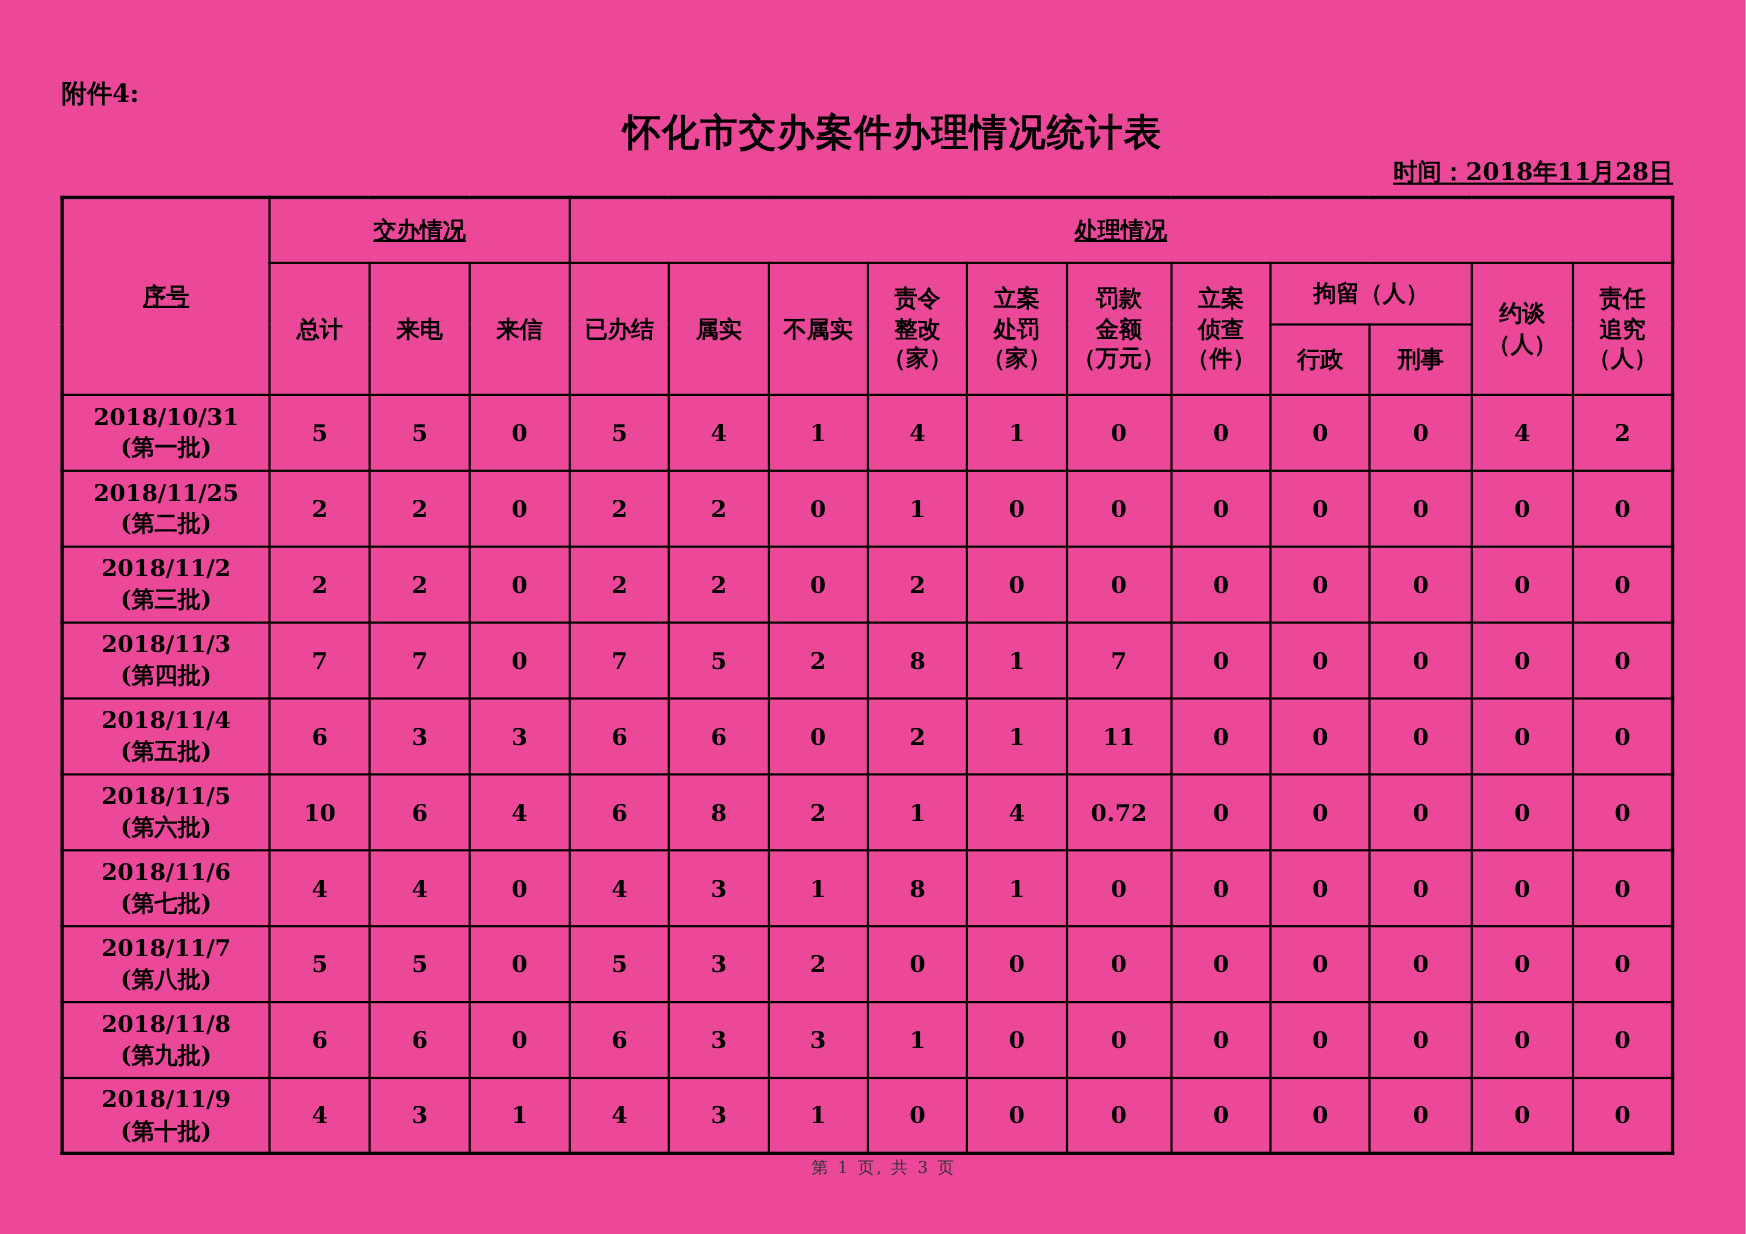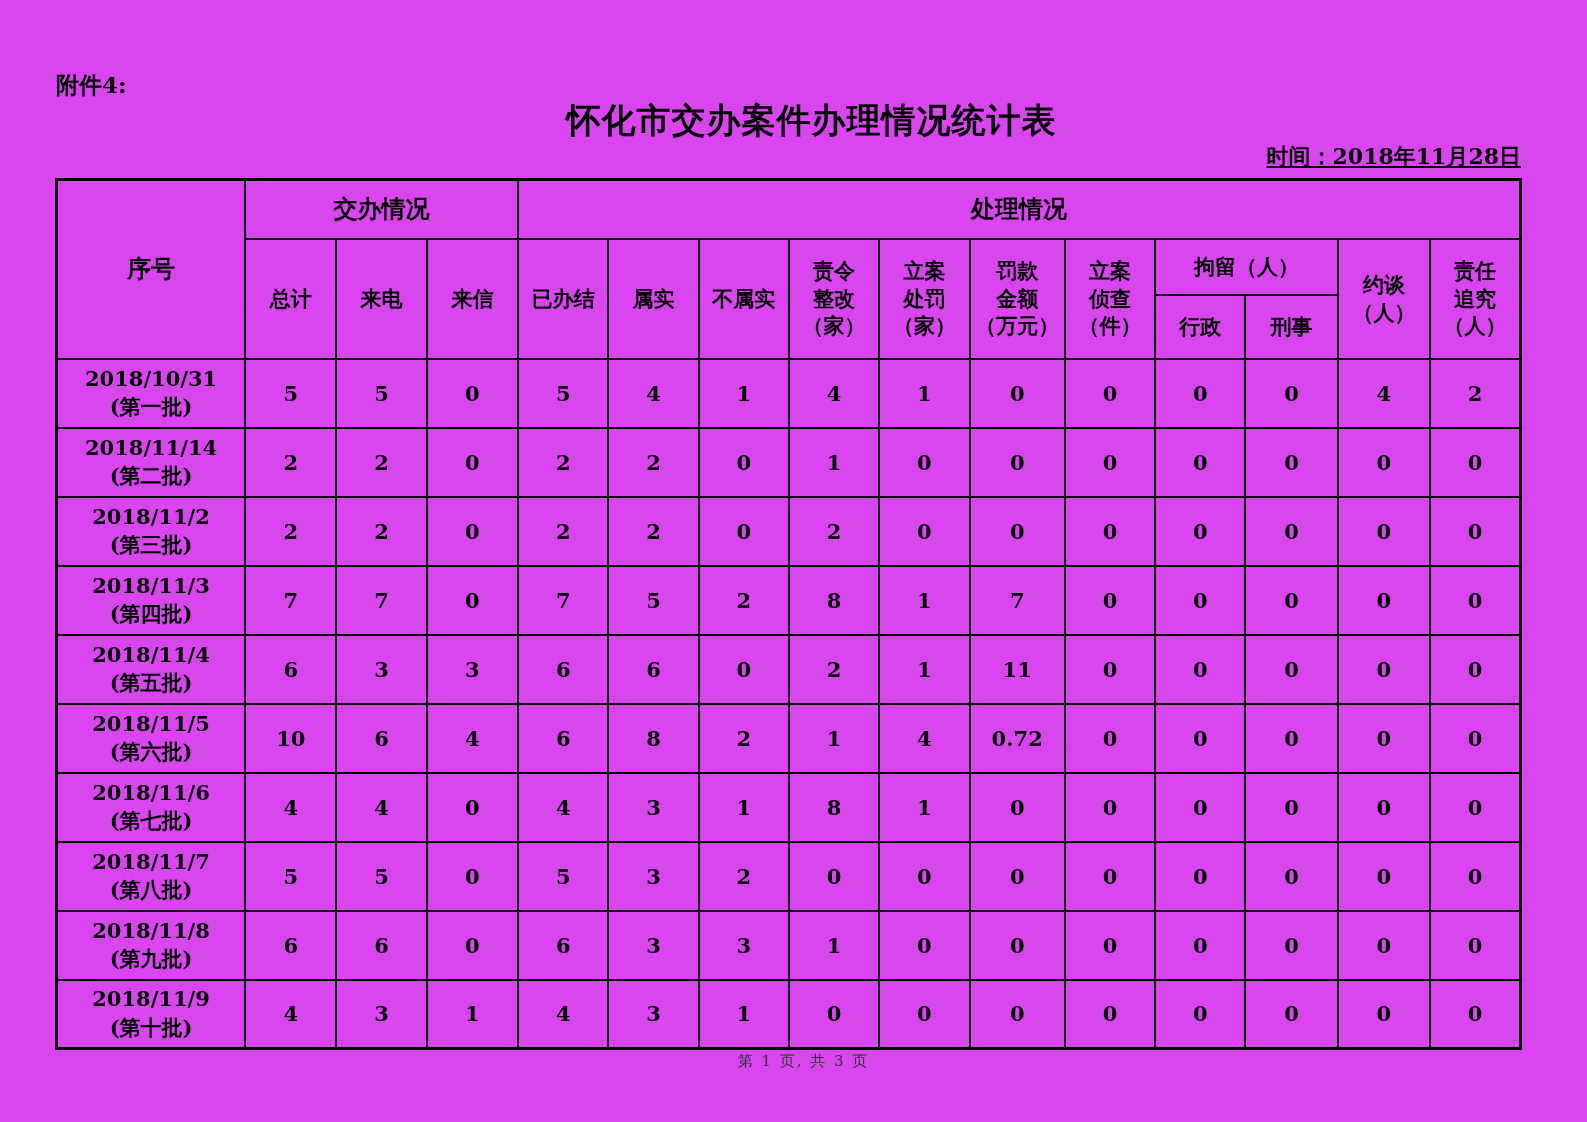--- a/index.html
+++ b/index.html
@@ -1,21 +1,21 @@
 <!DOCTYPE html>
 <html><head>
 <meta charset="utf-8">
 <style>
   * { margin: 0; padding: 0; box-sizing: border-box; }
   html, body { background: #ffffff; }
   .page {
     position: relative;
     width: 1587px;
     height: 1122px;
-    background: #d946ef;
+    background: #ec4899;
     color: #000000;
     font-family: "DejaVu Serif", "Liberation Serif", serif;
     overflow: hidden;
   }
   .attachment {
     position: absolute;
     left: 56px;
     top: 70px;
     font-size: 23px;
     font-weight: bold;
@@ -49,21 +49,21 @@
     table-layout: fixed;
     border: 3px solid #000;
   }
   table.stats th, table.stats td {
     border: 2px solid #000;
     text-align: center;
     vertical-align: middle;
     font-weight: bold;
     padding: 0;
   }
-  tr.h1 th { height: 59px; font-size: 24px; }
+  tr.h1 th { height: 59px; font-size: 21px; text-decoration: underline; }
   tr.h2 th { height: 56px; font-size: 21px; }
   tr.h3 th { height: 64px; font-size: 21px; }
   th.multiline {
     white-space: pre-line;
     line-height: 1.32;
     font-size: 20px;
   }
   tbody td { height: 69px; font-size: 21px; }
   td.serial-cell { font-size: 21px; }
   td.serial-cell .line { line-height: 1.35; }
@@ -162,21 +162,21 @@
     <td>0</td>
     <td>0</td>
     <td>0</td>
     <td>0</td>
     <td>4</td>
     <td>2</td>
   </tr>
 
   <tr>
     <td class="serial-cell">
-      <div class="line">2018/11/14</div>
+      <div class="line">2018/11/25</div>
       <div class="line">(第二批)</div>
     </td>
     <td>2</td>
     <td>2</td>
     <td>0</td>
     <td>2</td>
     <td>2</td>
     <td>0</td>
     <td>1</td>
     <td>0</td>

